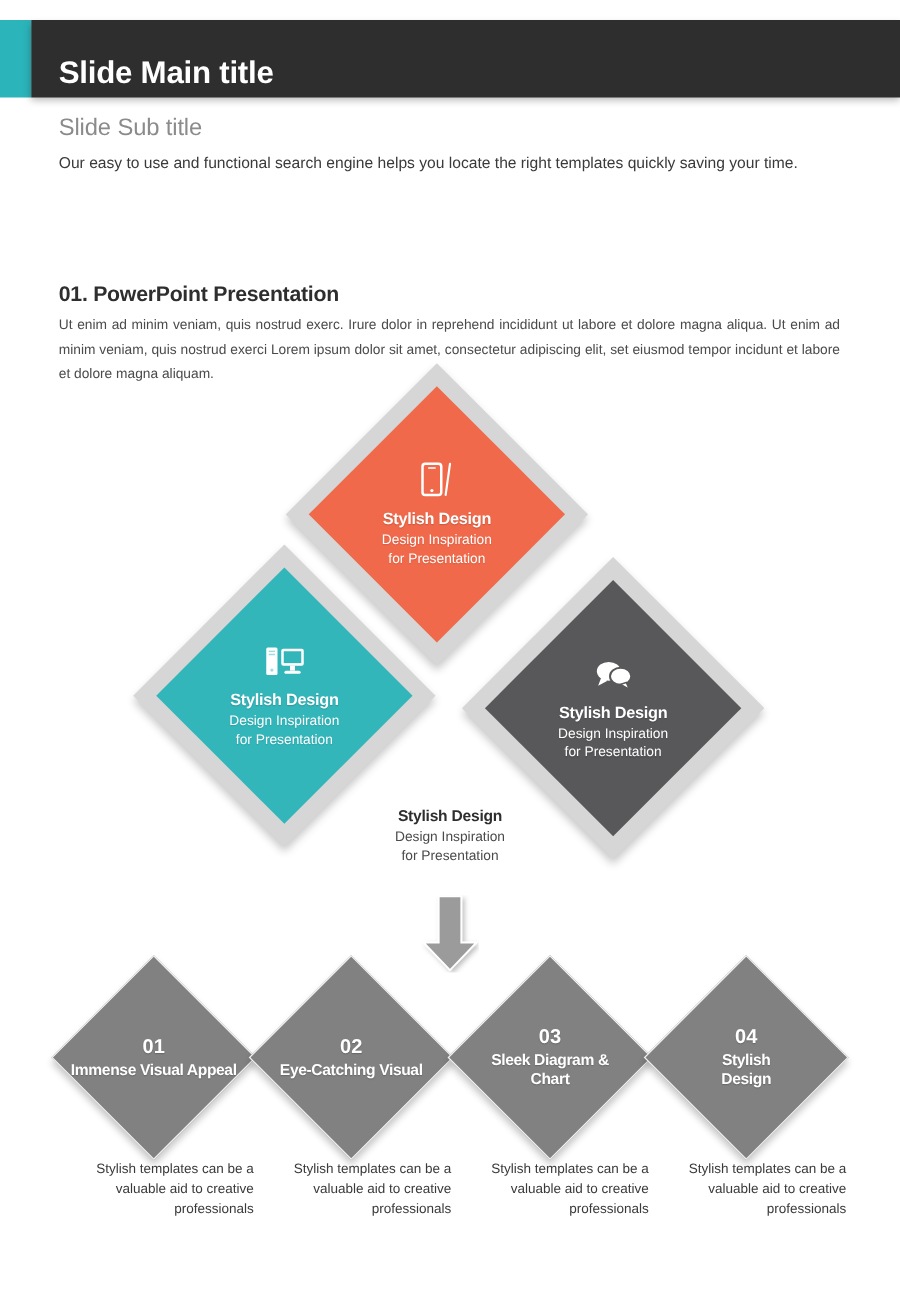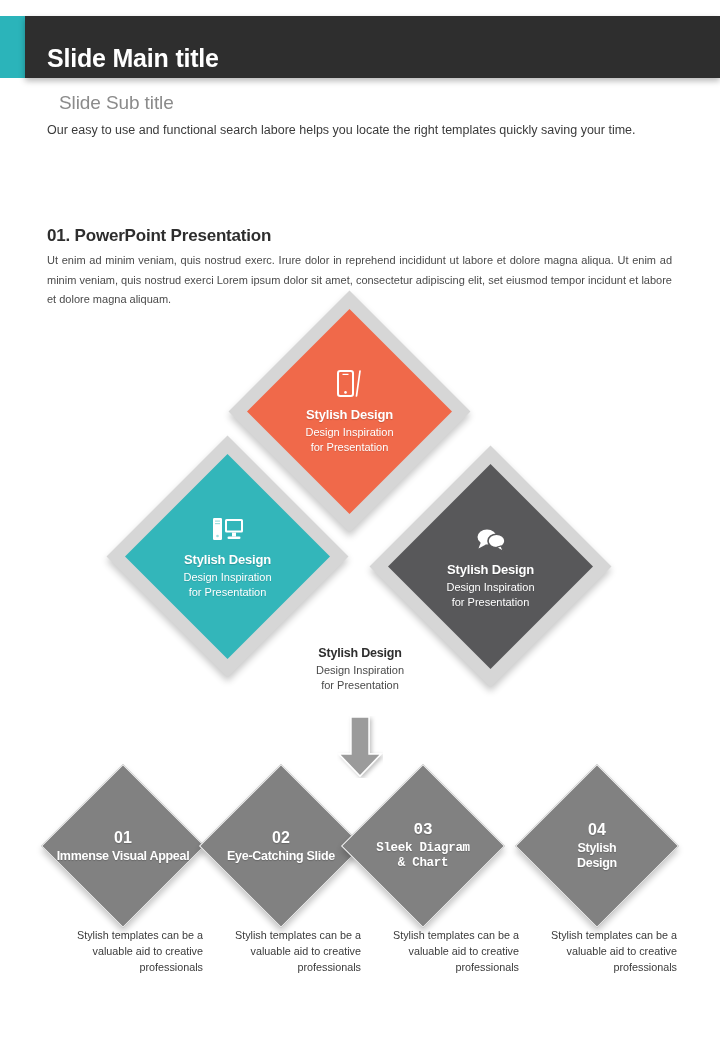--- a/index.html
+++ b/index.html
@@ -26,21 +26,21 @@
   }
   .header-title{
     position:absolute; left:47px; top:30px;
     font-size:25px; font-weight:bold; color:#ffffff;
     letter-spacing:-0.2px;
     line-height:1;
   }
 
   
   .subtitle{
-    position:absolute; left:59px; top:92px;
+    position:absolute; left:47px; top:92px;
     font-size:19px; color:#8B8B8B; font-weight:normal;
     letter-spacing:-0.1px;
   }
   .subtitle-desc{
     position:absolute; left:47px; top:120px; width:625px;
     font-size:12.5px; color:#3A3A3A; line-height:1.72;
     text-align:justify;
   }
 
   
@@ -135,21 +135,21 @@
 </head>
 <body>
 
 <div class="header">
   <div class="header-accent"></div>
   <div class="header-bar"></div>
   <div class="header-title">Slide Main title</div>
 </div>
 
 <div class="subtitle">Slide Sub title</div>
-<div class="subtitle-desc">Our easy to use and functional search labore helps you locate the right templates quickly saving your time.</div>
+<div class="subtitle-desc">Our easy to use and functional search engine helps you locate the right templates quickly saving your time.</div>
 
 <div class="section-title">01. PowerPoint Presentation</div>
 <div class="section-body">Ut enim ad minim veniam, quis nostrud exerc. Irure dolor in reprehend incididunt ut labore et dolore magna aliqua. Ut enim ad minim veniam, quis nostrud exerci  Lorem ipsum dolor sit amet, consectetur adipiscing elit, set eiusmod tempor incidunt et labore et dolore magna aliquam.</div>
 
 <div class="diagram-top">
 
   <div class="dia-wrap" style="left:277px;top:339px;width:145px;height:145px;">
     <div class="dia-frame" style="left:-13px;top:-13px;width:171px;height:171px;"></div>
     <div class="dia-face" style="left:0;top:0;width:145px;height:145px;background:#F0694A;"></div>
     <div class="dia-content" style="left:-25px;width:195px;">
@@ -232,25 +232,25 @@
     <div class="bd-content">
       <div class="bd-num">01</div>
       <div class="bd-lab">Immense Visual Appeal</div>
     </div>
   </div>
 
   <div class="bd-wrap" style="left:223px;">
     <div class="bd-face"></div>
     <div class="bd-content">
       <div class="bd-num">02</div>
-      <div class="bd-lab">Eye-Catching Slide</div>
-    </div>
-  </div>
-
-  <div class="bd-wrap" style="left:365px;font-family:Liberation Mono, monospace;">
+      <div class="bd-lab">Eye-Catching Visual</div>
+    </div>
+  </div>
+
+  <div class="bd-wrap" style="left:382px;">
     <div class="bd-face"></div>
     <div class="bd-content">
       <div class="bd-num">03</div>
       <div class="bd-lab wrap">Sleek Diagram &amp; Chart</div>
     </div>
   </div>
 
   <div class="bd-wrap" style="left:539px;">
     <div class="bd-face"></div>
     <div class="bd-content">

